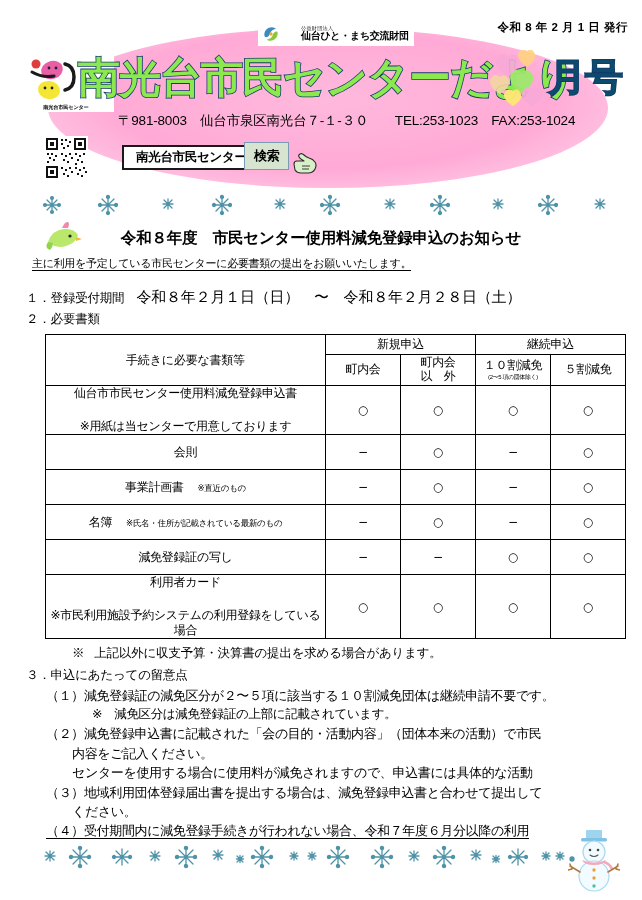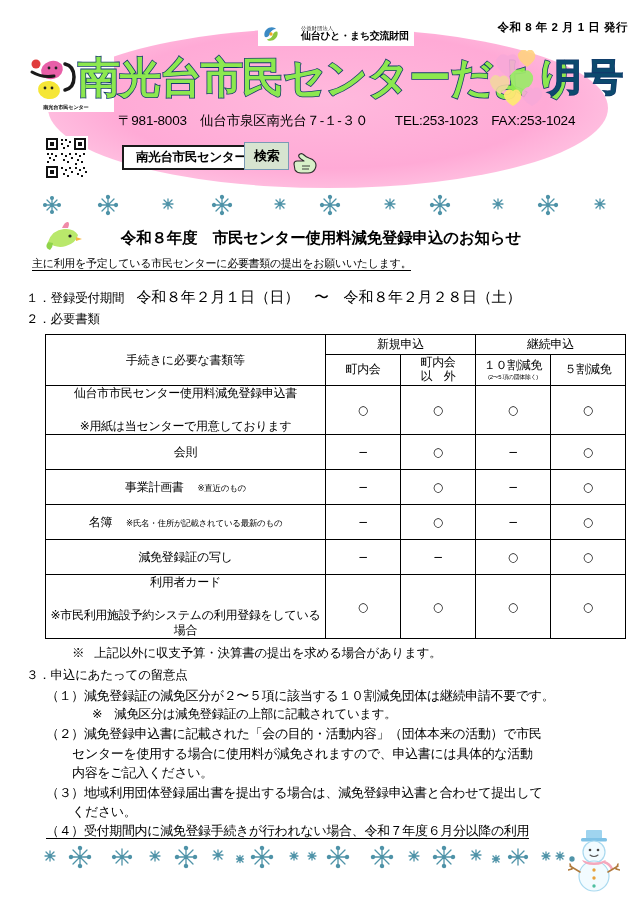--- a/index.html
+++ b/index.html
@@ -657,22 +657,22 @@
   </div>
 
   <div class="sect-3">
     <span>３．</span><span>申込にあたっての留意点</span>
   </div>
 
   <ul class="note-list">
     <li>（１）減免登録証の減免区分が２〜５項に該当する１０割減免団体は継続申請不要です。</li>
     <li class="subnote">※　減免区分は減免登録証の上部に記載されています。</li>
     <li>（２）減免登録申込書に記載された「会の目的・活動内容」（団体本来の活動）で市民</li>
+    <li style="text-indent:0;padding-left:26px;">内容をご記入ください。</li>
     <li style="text-indent:0;padding-left:26px;">センターを使用する場合に使用料が減免されますので、申込書には具体的な活動</li>
-    <li style="text-indent:0;padding-left:26px;">内容をご記入ください。</li>
     <li>（３）地域利用団体登録届出書を提出する場合は、減免登録申込書と合わせて提出して</li>
     <li style="text-indent:0;padding-left:26px;">ください。</li>
     <li class="ul-item"><span class="u">（４）受付期間内に減免登録手続きが行われない場合、令和７年度６月分以降の利用</span></li>
   </ul>
 </div>
 
 <div class="snow-border bottom">
   <svg viewBox="0 0 642 30" width="642" height="30" aria-hidden="true">
     <g stroke="#4f93a8" stroke-width="1.3" stroke-linecap="round" fill="#4f93a8">
       <g transform="translate(50,14)">

